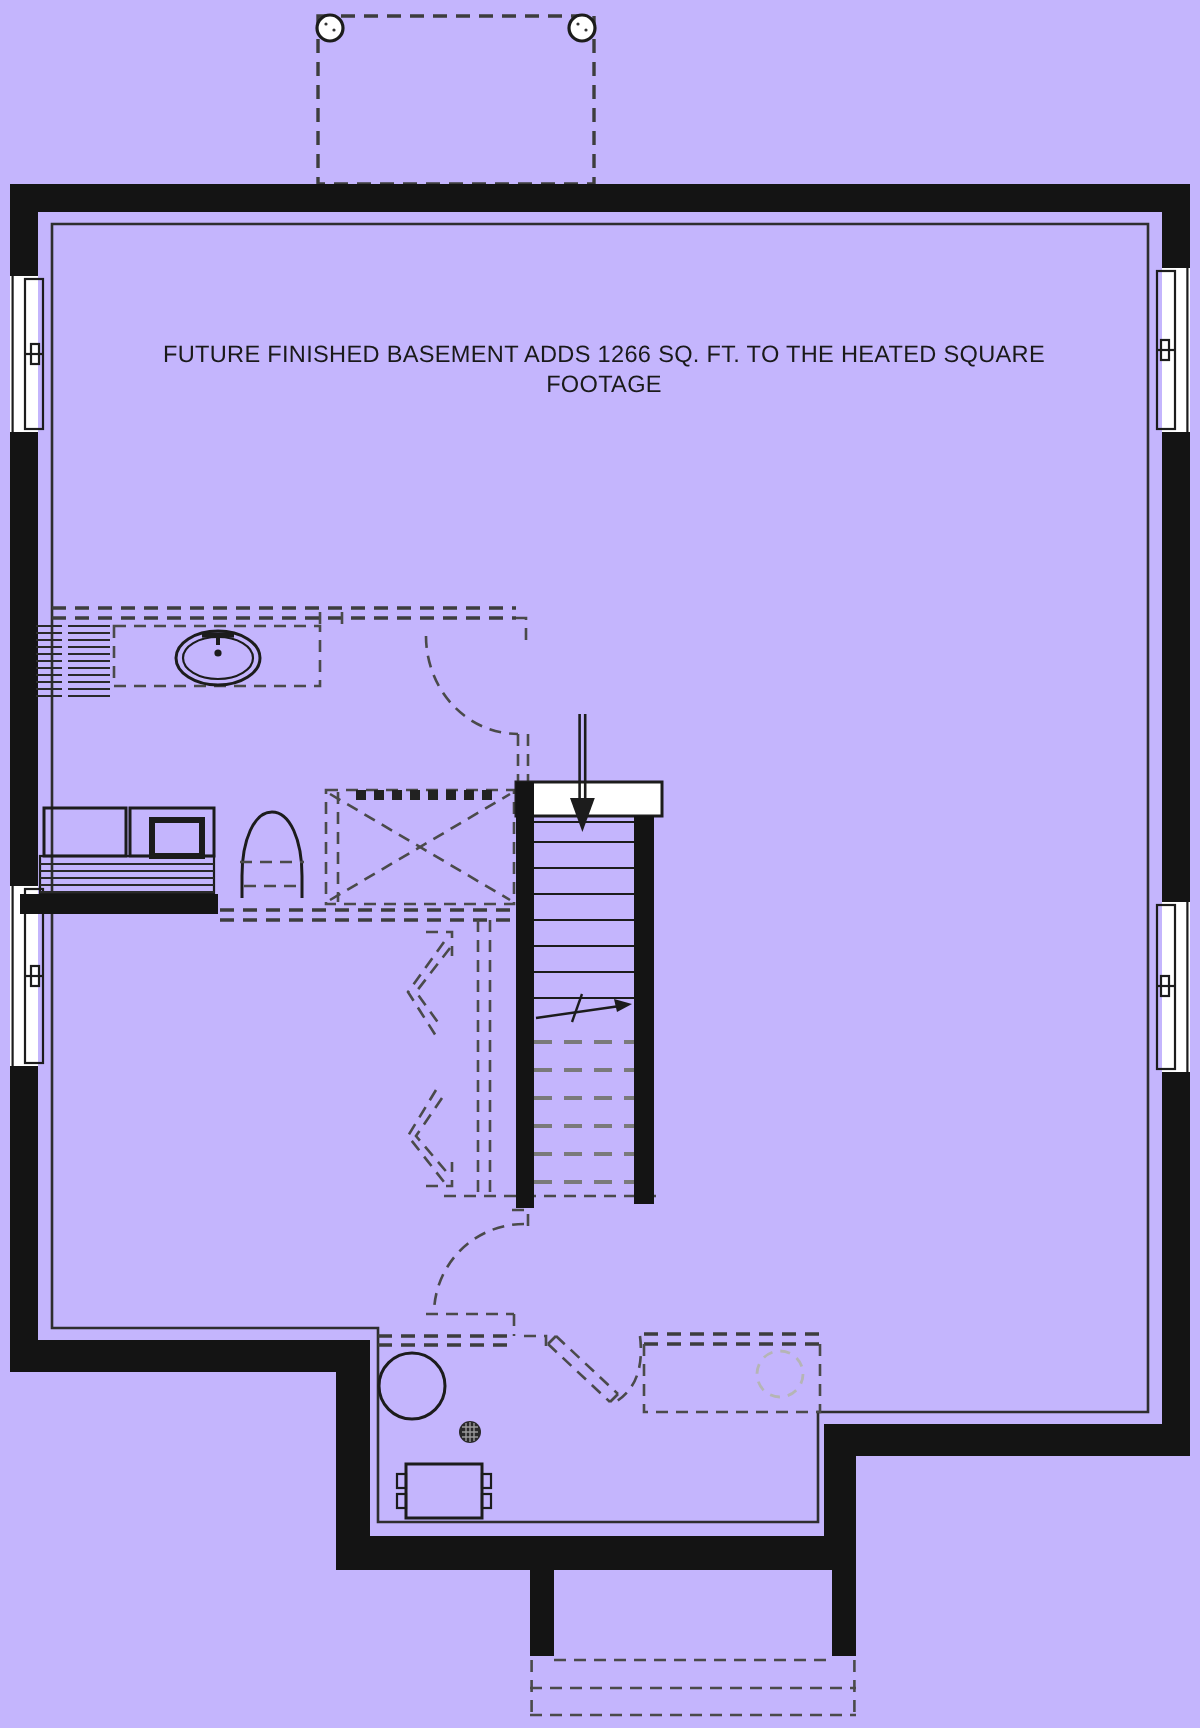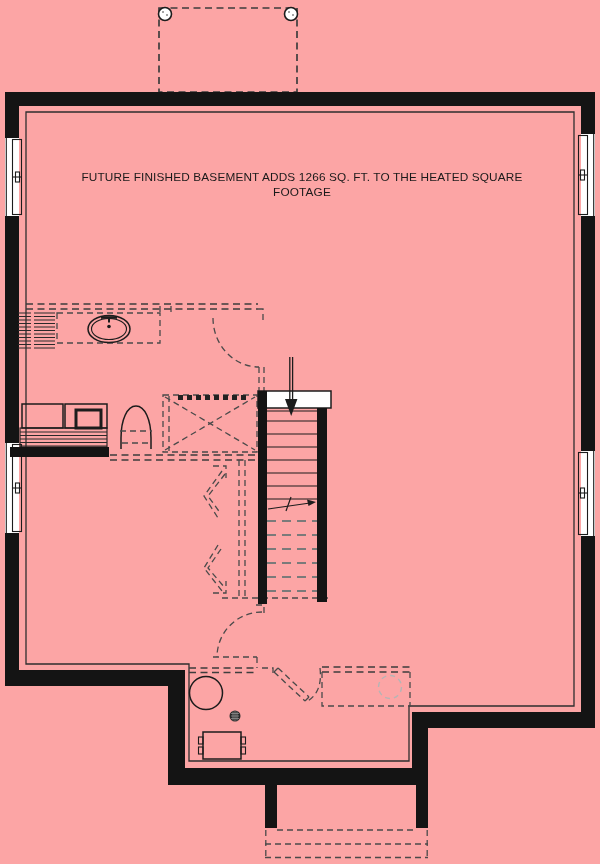--- a/index.html
+++ b/index.html
@@ -1,16 +1,16 @@
 <!DOCTYPE html>
 <html><head>
 <meta charset="utf-8">
 <style>
   html,body{margin:0;padding:0;background:#ffffff;}
-  .page{position:relative;width:600px;height:864px;background:#fca5a5;overflow:hidden;
+  .page{position:relative;width:600px;height:864px;background:#c4b5fd;overflow:hidden;
         font-family:"Liberation Sans", sans-serif;}
   svg{position:absolute;left:0;top:0;}
   .wall{fill:#141414;stroke:none;}
   .thin{stroke:#2e2e2e;stroke-width:1.3;fill:none;}
   .solid{stroke:#1c1c1c;stroke-width:1.5;fill:none;}
   .solid2{stroke:#1c1c1c;stroke-width:1.1;fill:none;}
   .dash{stroke:#3d3d3d;stroke-width:1.7;stroke-dasharray:7 4.5;fill:none;}
   .dashthin{stroke:#4a4a4a;stroke-width:1.3;stroke-dasharray:6 4;fill:none;}
   .dashstep{stroke:#7a7a7a;stroke-width:1.9;stroke-dasharray:9 6;fill:none;}
   .dashlt{stroke:#b5b5b5;stroke-width:1.4;stroke-dasharray:5 4;fill:none;}

